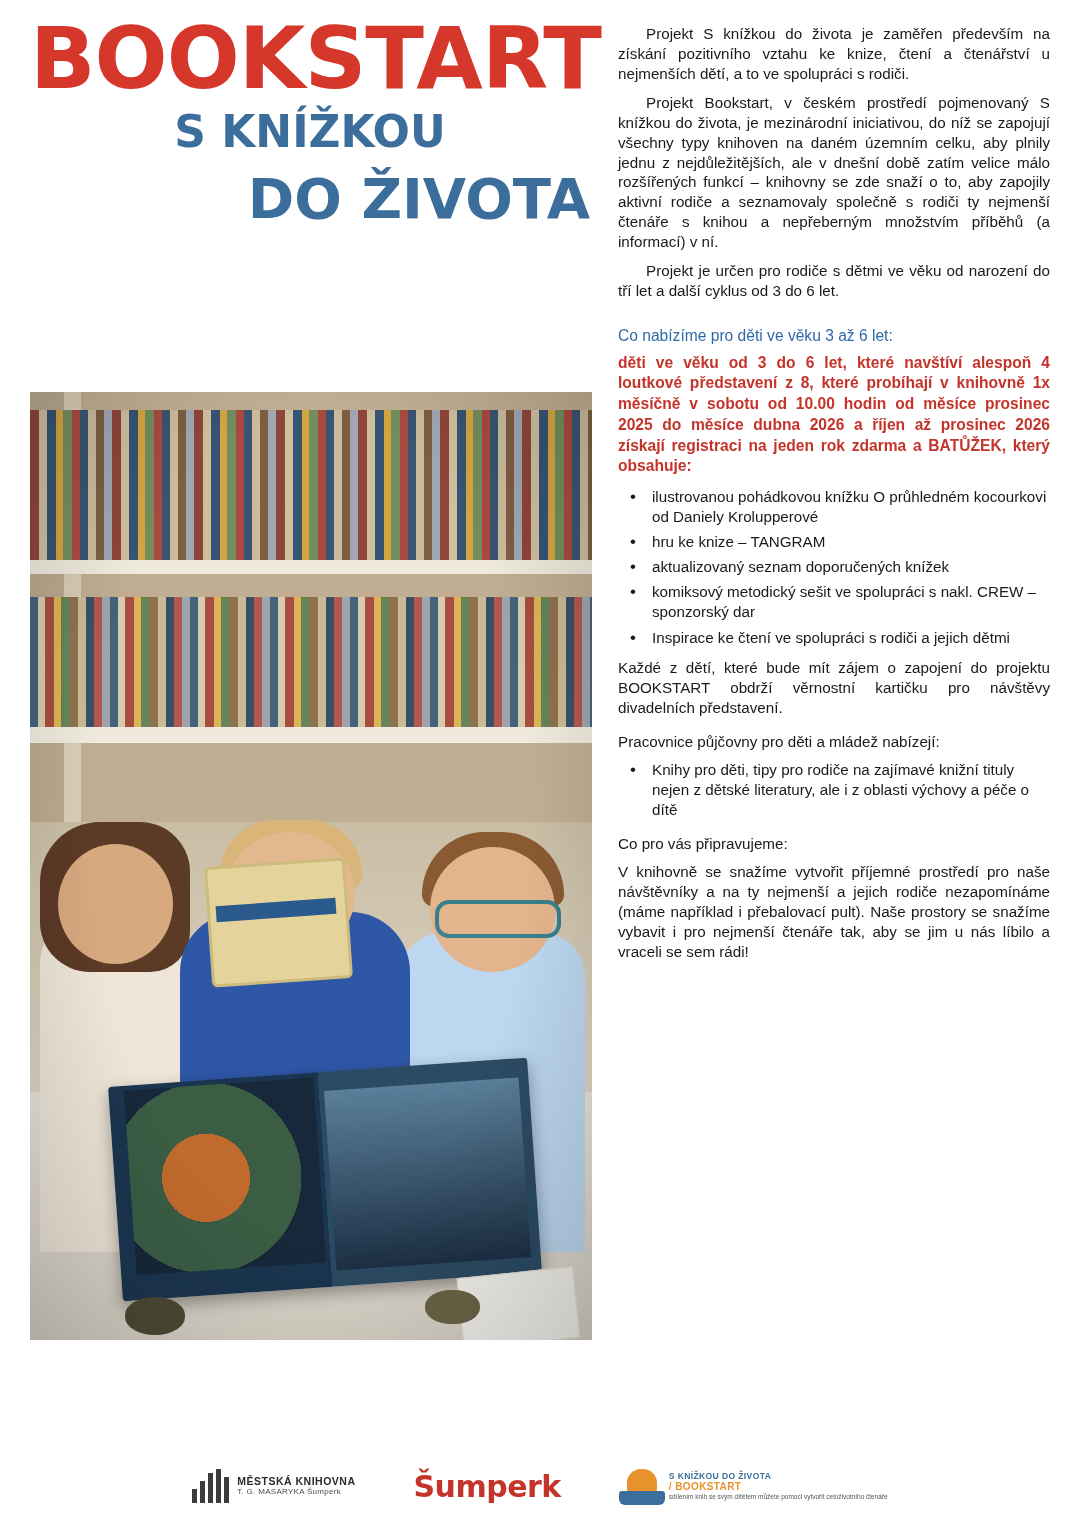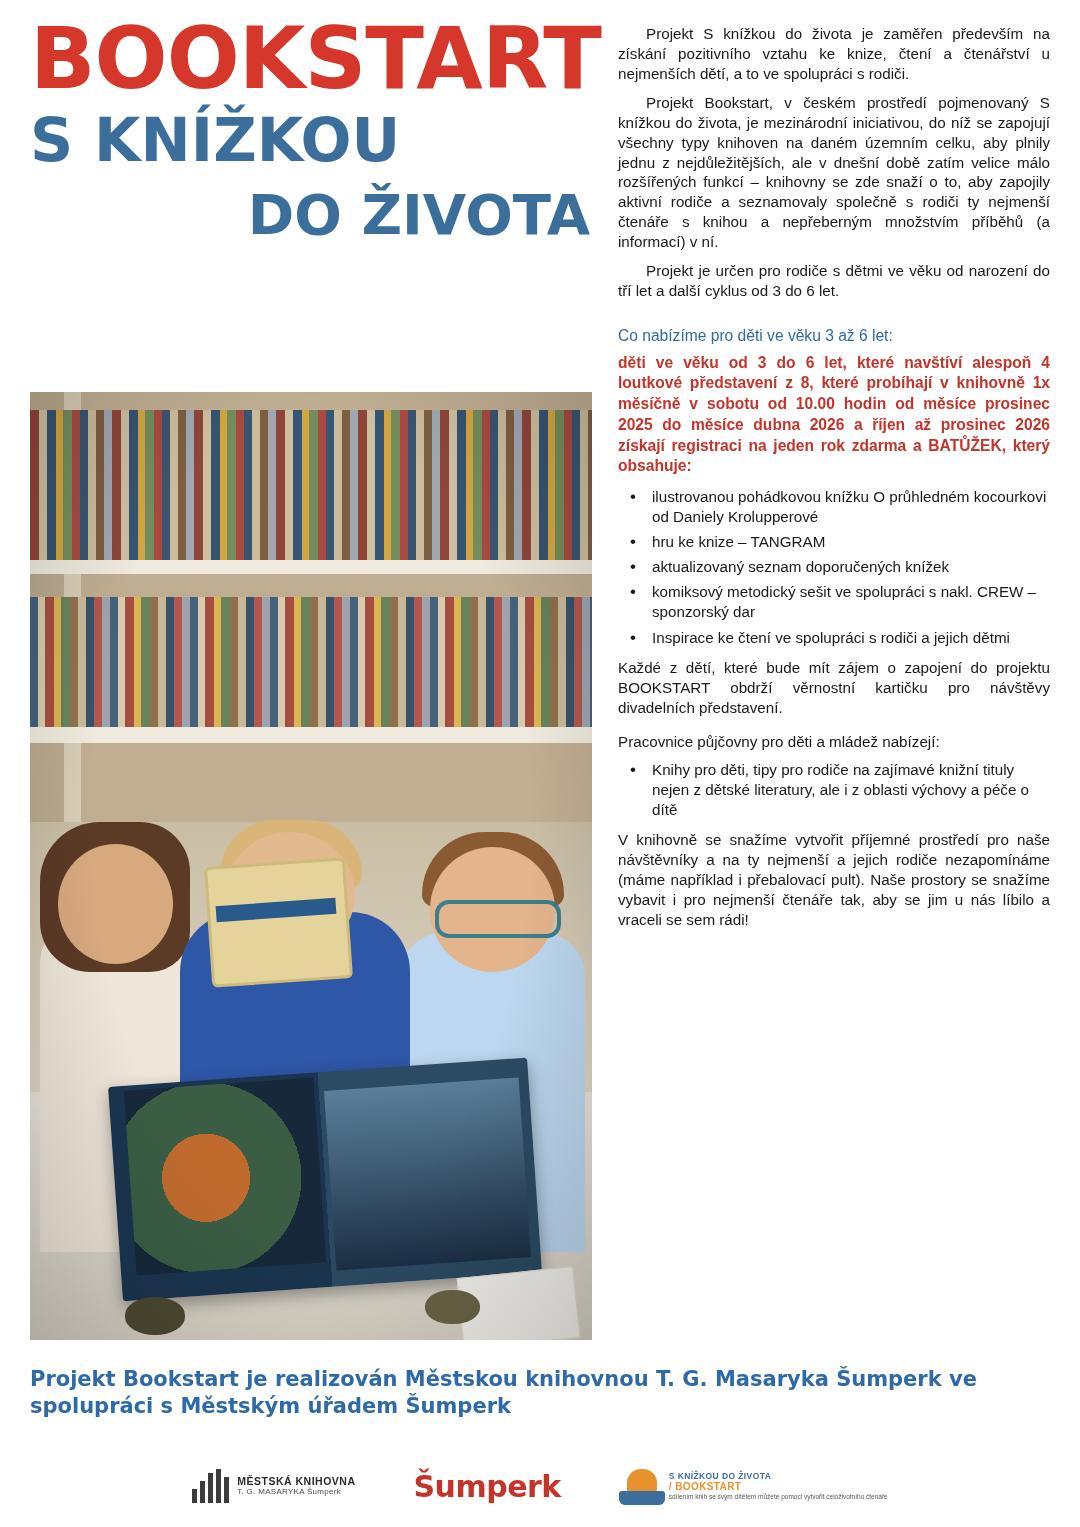--- a/index.html
+++ b/index.html
@@ -34,26 +34,27 @@
     font-size: 86px;
     font-weight: bold;
     color: #d6372b;
     letter-spacing: -1px;
     line-height: 0.95;
     margin: 0 0 6px 0;
     font-family: "DejaVu Sans", sans-serif;
     white-space: nowrap;
   }
   .title-sub1 {
-    font-size: 60px;
+    font-size: 44px;
     font-weight: bold;
     color: #3c6e9c;
     line-height: 1.0;
     margin: 10px 0 17px 0;
     font-family: "DejaVu Sans", sans-serif;
+    text-align: center;
   }
   .title-sub2 {
     font-size: 56px;
     font-weight: bold;
     color: #3c6e9c;
     line-height: 1.0;
     margin: 8px 0 0 0;
     text-align: right;
     font-family: "DejaVu Sans", sans-serif;
   }
@@ -372,27 +373,25 @@
       <li>Inspirace ke čtení ve spolupráci s rodiči a jejich dětmi</li>
     </ul>
 
     <p class="para-just">Každé z dětí, které bude mít zájem o zapojení do projektu BOOKSTART obdrží věrnostní kartičku pro návštěvy divadelních představení.</p>
 
     <div class="lead-line">Pracovnice půjčovny pro děti a mládež nabízejí:</div>
     <ul class="bullets">
       <li>Knihy pro děti, tipy pro rodiče na zajímavé knižní tituly nejen z dětské literatury, ale i z oblasti výchovy a péče o dítě</li>
     </ul>
 
+    <div class="lead-line">Co pro vás připravujeme:</div>
 
     <p class="para-just">V knihovně se snažíme vytvořit příjemné prostředí pro naše návštěvníky a na ty nejmenší a jejich rodiče nezapomínáme (máme například i přebalovací pult). Naše prostory se snažíme vybavit i pro nejmenší čtenáře tak, aby se jim u nás líbilo a vraceli se sem rádi!</p>
   </div>
 
-  <div class="footer">
-    <div class="footer-text">Projekt Bookstart je realizován Městskou knihovnou T. G. Masaryka Šumperk ve spolupráci s Městským úřadem Šumperk</div>
-  </div>
 
   <div class="logos">
     <div class="logo-lib">
       <div class="logo-bars">
         <span></span>
           <span></span>
           <span></span>
           <span></span>
           <span></span>
       </div>

